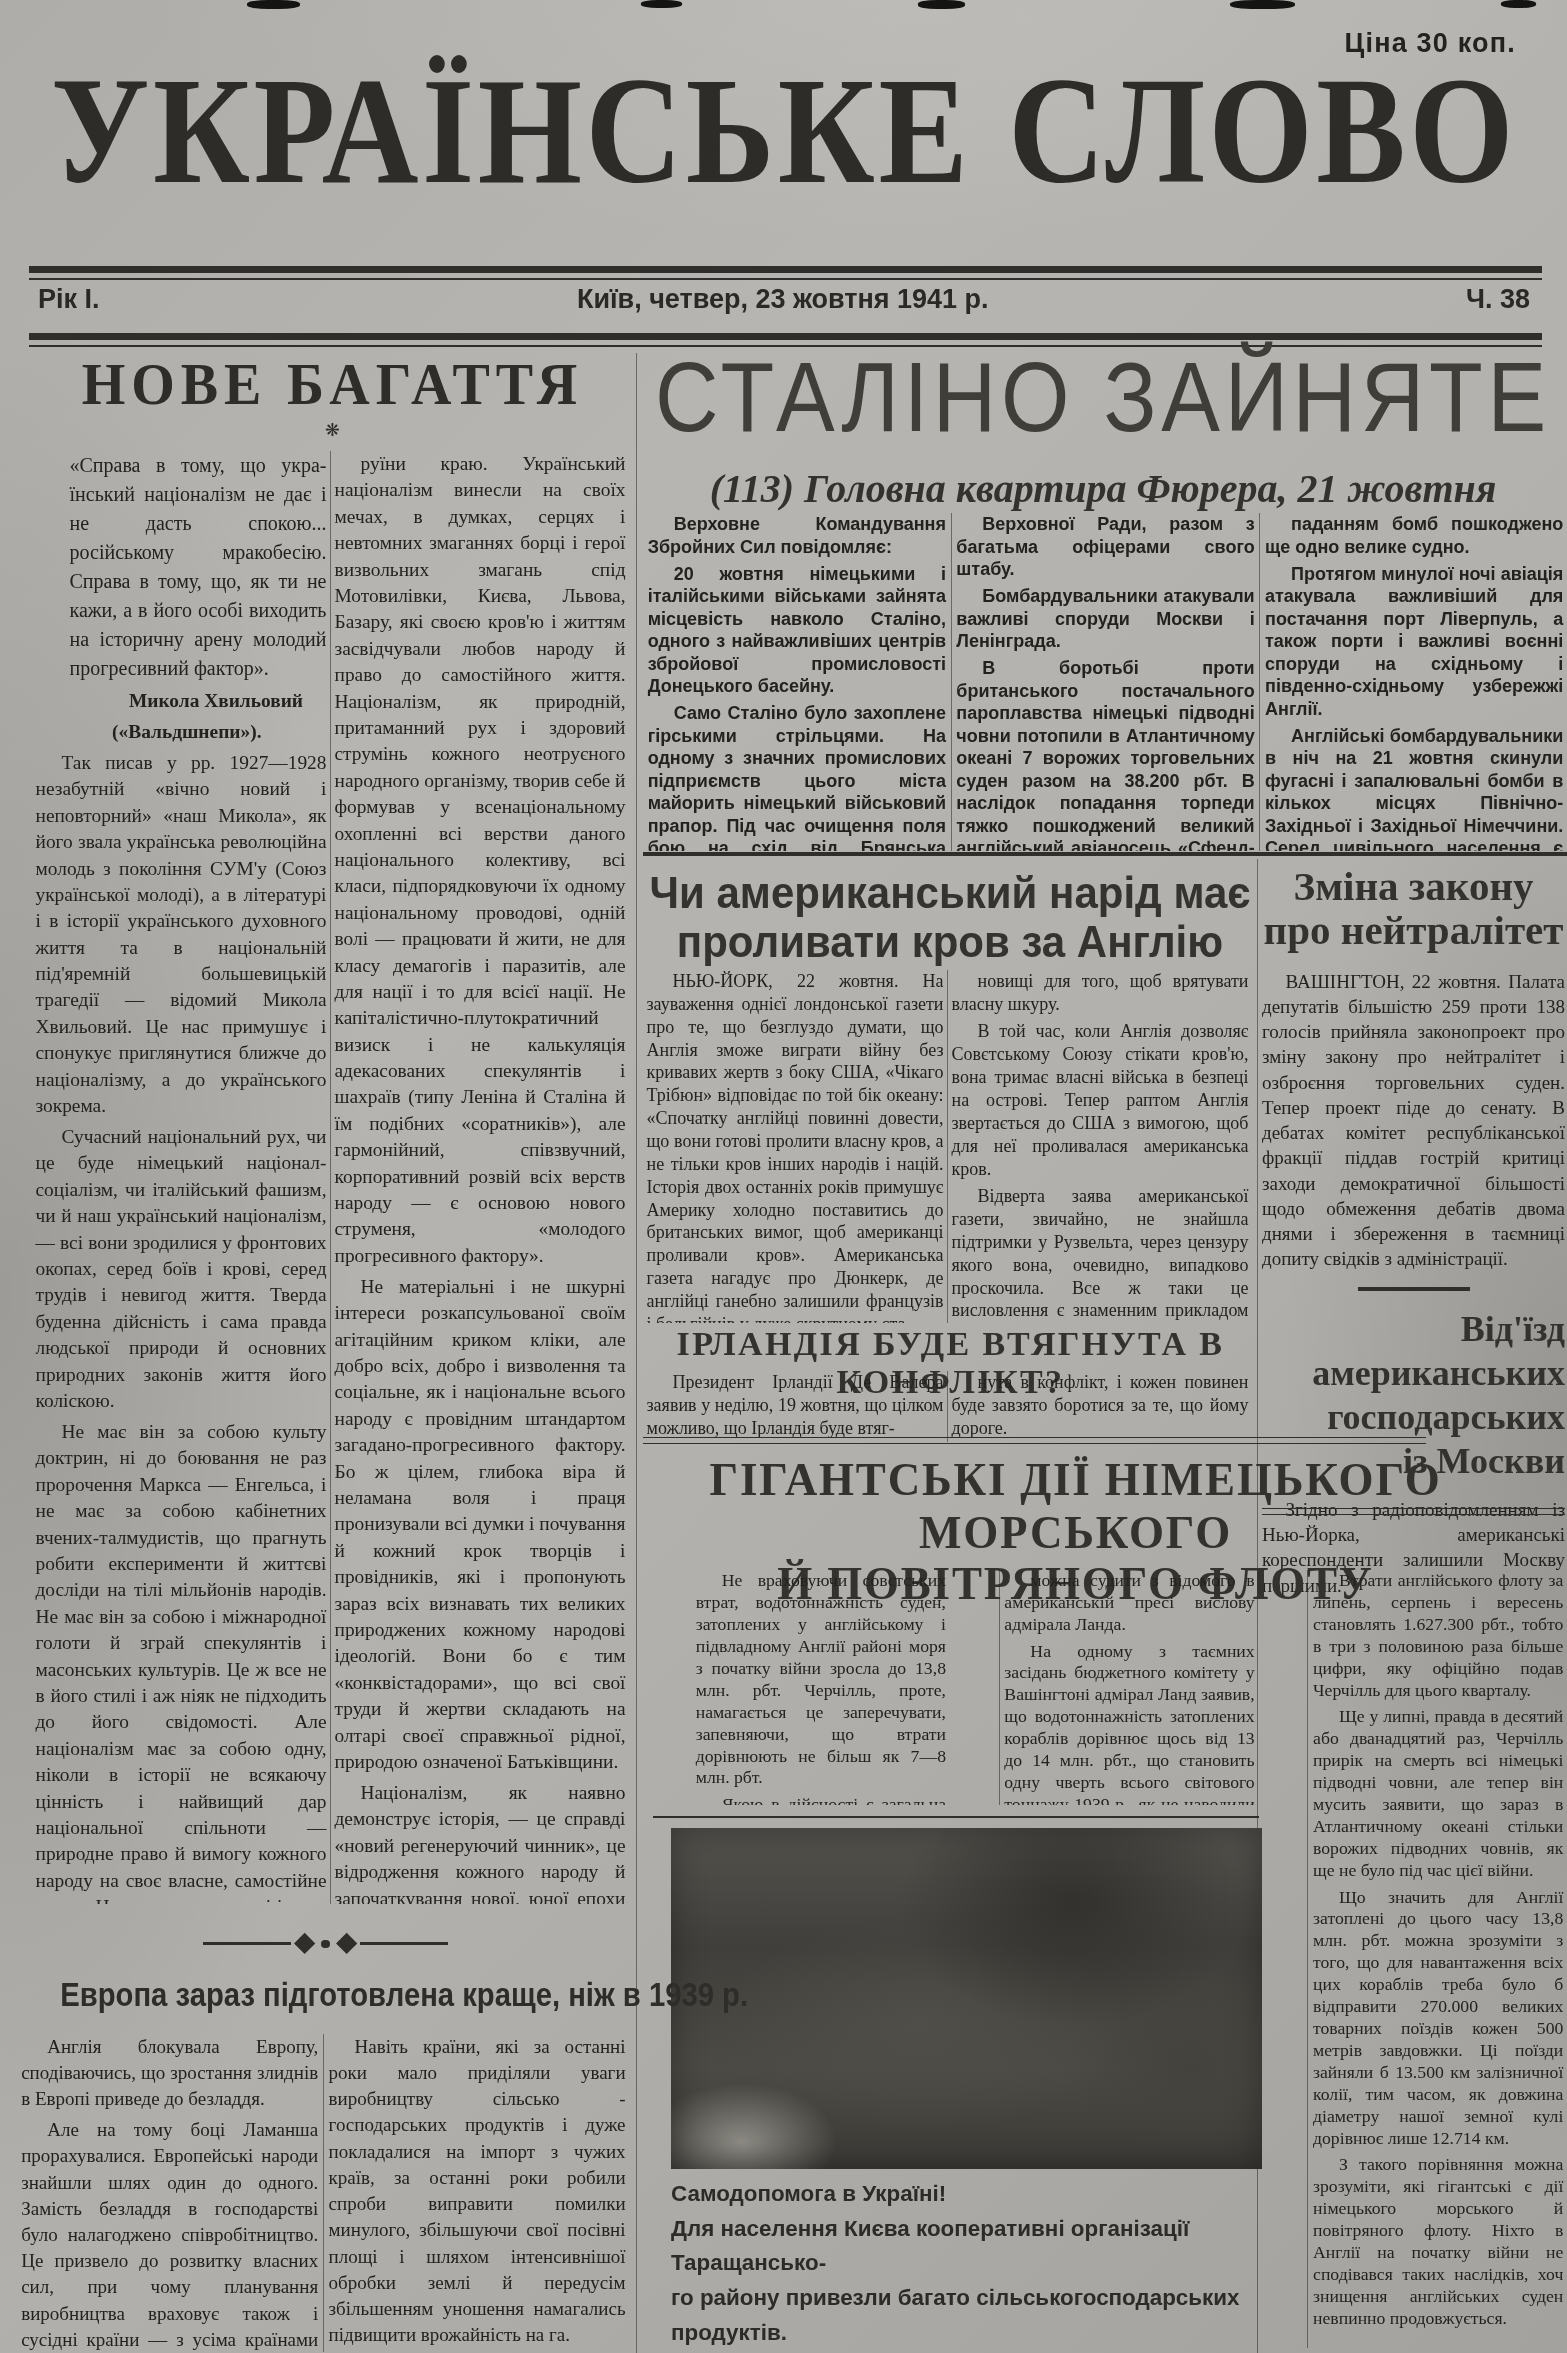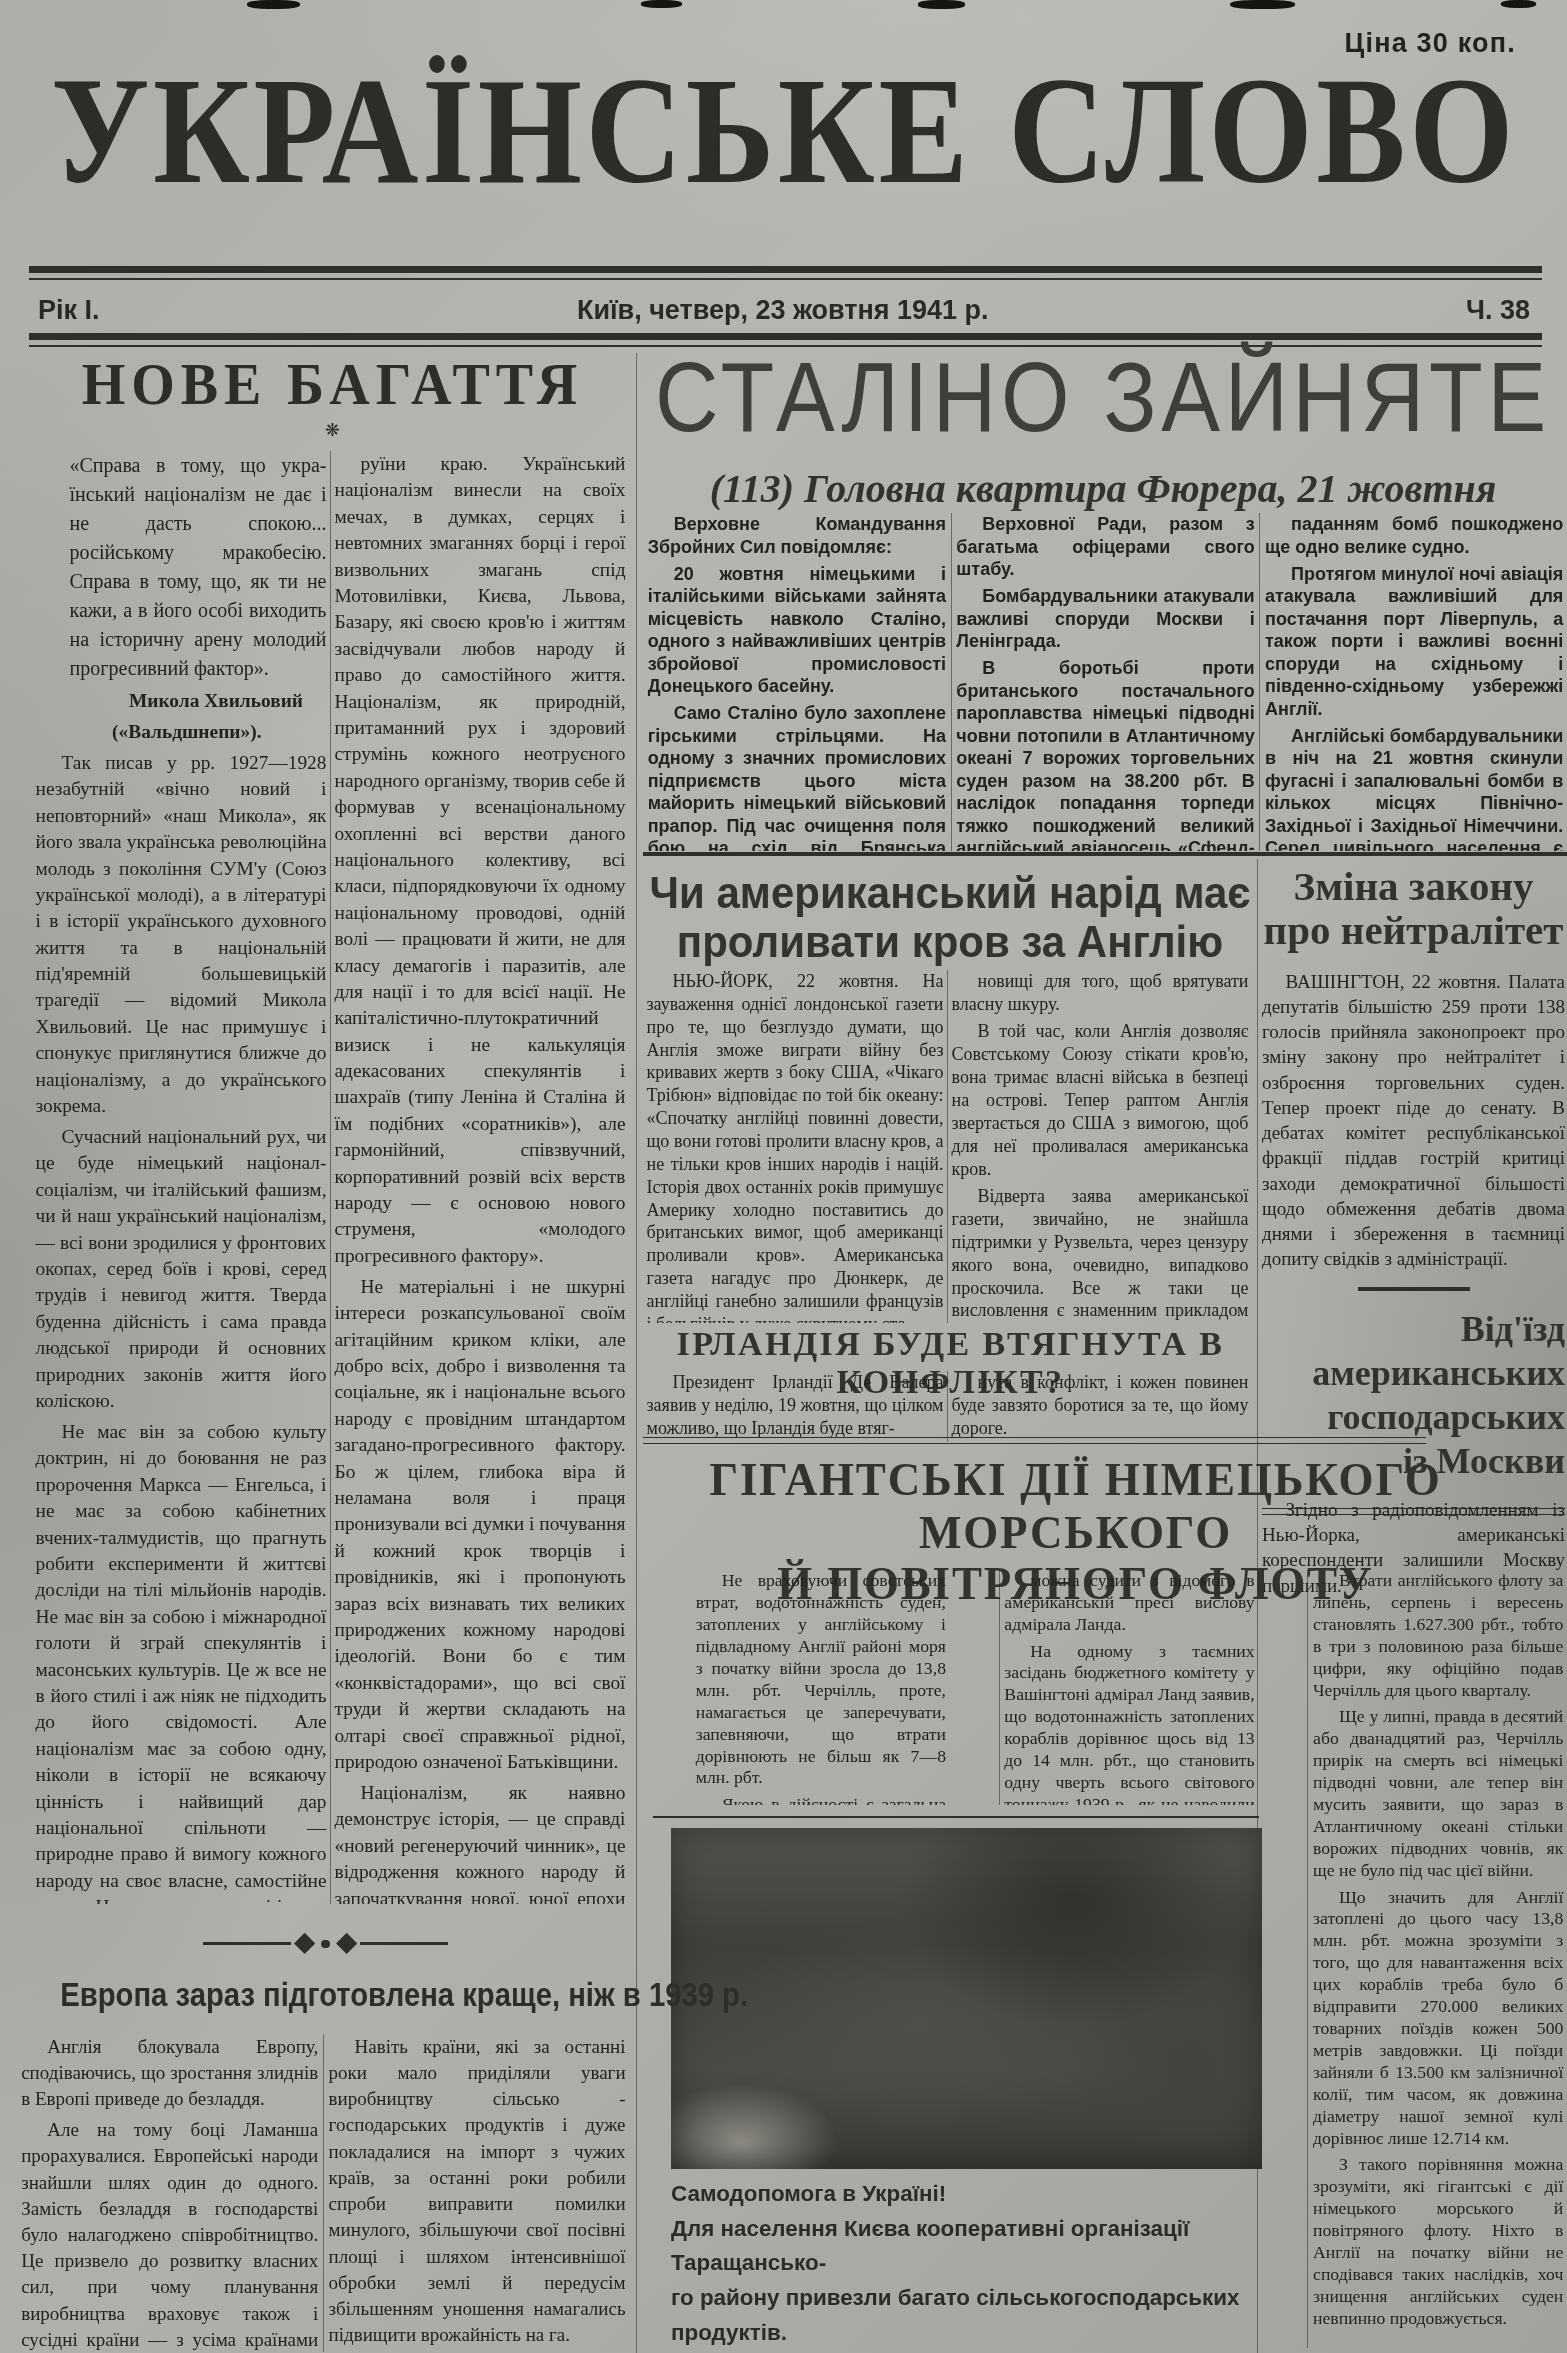--- a/index.html
+++ b/index.html
@@ -14,21 +14,21 @@
   }
   .artifact{position:absolute;background:#141412;border-radius:40%;}
   .price{position:absolute;top:28px;right:52px;font-family:"Liberation Sans",sans-serif;
     font-weight:bold;font-size:27px;letter-spacing:1.2px;color:#23221f;}
   .masthead{position:absolute;top:54px;left:17.7px;right:17.7px;text-align:center;
     font-weight:bold;font-size:134px;line-height:1;letter-spacing:3.5px;color:#2d2c28;
     transform:scaleY(1.14);transform-origin:top center;white-space:nowrap;}
   .drule{position:absolute;left:29px;right:26px;height:4.7px;
     border-top:7.6px solid #2f2e2a;border-bottom:2.4px solid #2f2e2a;}
   .dateline{position:absolute;top:284px;left:38px;right:38px;height:42px;
-    display:flex;justify-content:space-between;align-items:flex-end;
+    display:flex;justify-content:space-between;align-items:flex-start;
     font-family:"Liberation Sans",sans-serif;font-weight:bold;font-size:27px;color:#2a2925;}
   
   .cols{display:flex;}
   .col{overflow:hidden;text-align:justify;}
   .col p{margin:0 0 4.7px 0;text-indent:26px;}
   .vsep{border-left:1.2px solid rgba(45,44,40,.55);}
   
   .nb{position:absolute;left:32px;top:352px;width:601px;height:1583px;}
   .nb-title{text-align:center;font-weight:bold;font-size:56px;letter-spacing:5.9px;
     color:#2e2d29;margin:0 0 3.5px 0;transform:scaleY(1.05);}

